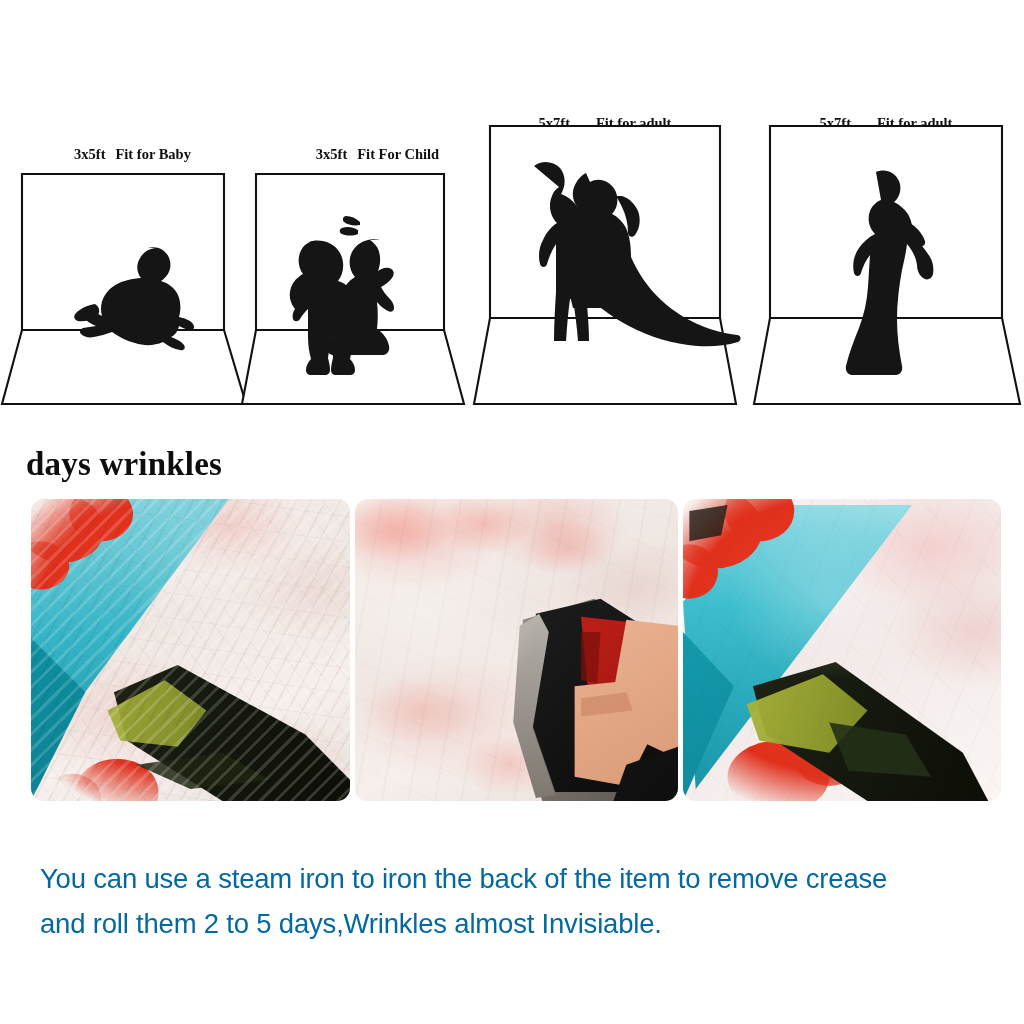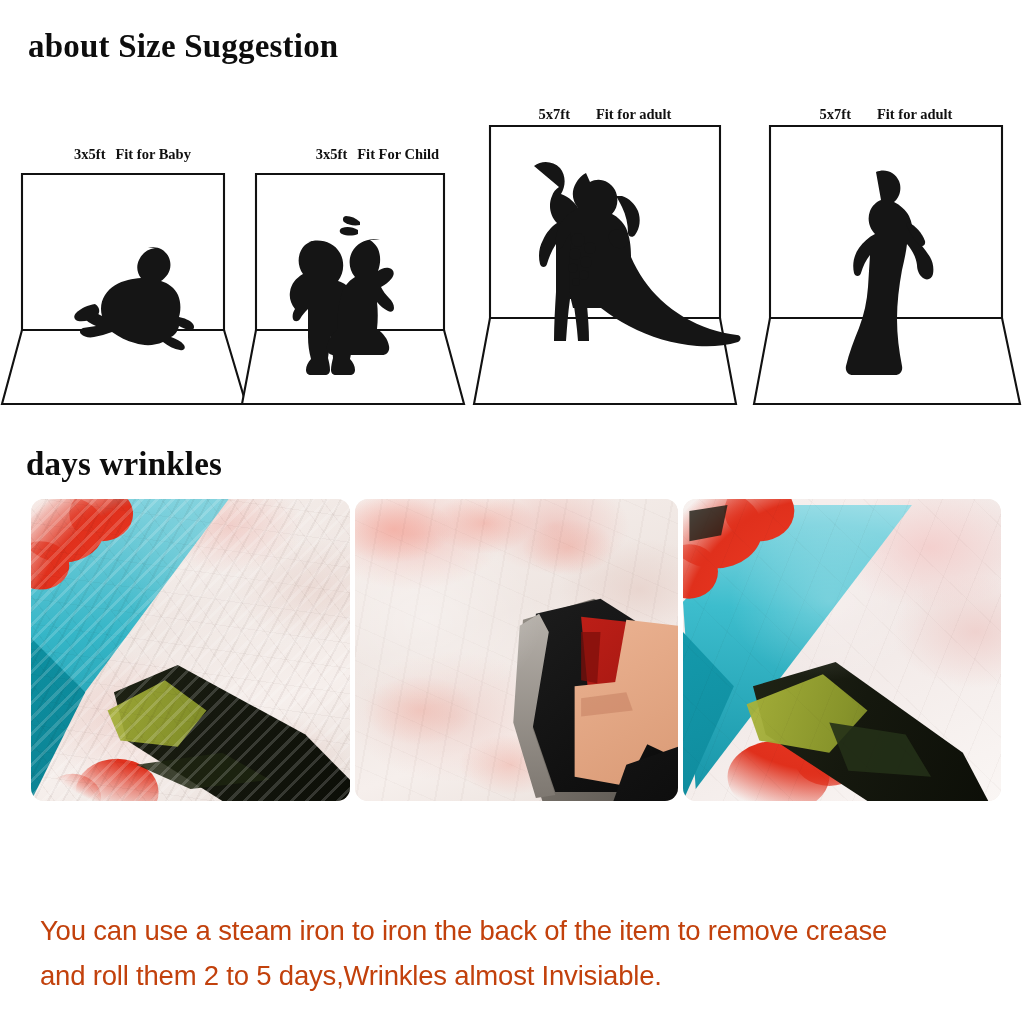--- a/index.html
+++ b/index.html
@@ -45,21 +45,21 @@
 
   
   #panel-baby   { left: 0px;   width: 246px; }
   #panel-child  { left: 248px; width: 240px; }
   #panel-couple { left: 472px; width: 266px; }
   #panel-woman  { left: 748px; width: 276px; }
 
   #panel-baby  .panel-label,
   #panel-child .panel-label { top: 50px; padding-left: 19px; }
   #panel-couple .panel-label,
-  #panel-woman  .panel-label { top: 10px; }
+  #panel-woman  .panel-label { top: 19px; text-decoration: underline; }
 
   #panel-baby  .backdrop, #panel-child .backdrop { top: 74px;  height: 238px; }
   #panel-couple .backdrop, #panel-woman .backdrop { top: 26px;  height: 286px; }
 
   .wall-line  { fill: #ffffff; stroke: #111111; stroke-width: 2.1; }
   .floor-line { fill: #ffffff; stroke: #111111; stroke-width: 2.1; }
   .silhouette { fill: #151515; }
 
   
   .photo-strip {
@@ -125,36 +125,35 @@
   .iron-knob {
     background: linear-gradient(135deg, #e03126 0%, #b81d16 60%, #8d120d 100%);
   }
   .hand {
     background: linear-gradient(150deg, #f6ceb4 0%, #ecb494 48%, #d99974 100%);
   }
   .cuff { background: linear-gradient(140deg, #2a2a2a 0%, #0e0e0e 100%); }
 
   
   .caption {
-    position: absolute; left: 40px; top: 908px;
+    position: absolute; left: 40px; top: 856px;
     width: 980px;
     font-family: "Liberation Sans", sans-serif;
     font-size: 27.5px;
     line-height: 45px;
-    color: #c2410c;
+    color: #0369a1;
     letter-spacing: -.2px;
   }
   .caption .line { display: block; white-space: nowrap; }
 </style>
 </head>
 <body>
 
 <div class="page">
 
-  <h1 class="heading" id="heading-size">about Size Suggestion</h1>
 
   <div class="size-row">
 
     <div class="panel" id="panel-baby">
       <div class="panel-label">
         <span class="dim">3x5ft</span><span>Fit for Baby</span>
       </div>
       <div class="backdrop">
         <svg viewBox="0 0 246 238" preserveAspectRatio="none">
           <polygon class="wall-line" points="22,4 224,4 224,160 22,160"></polygon>

